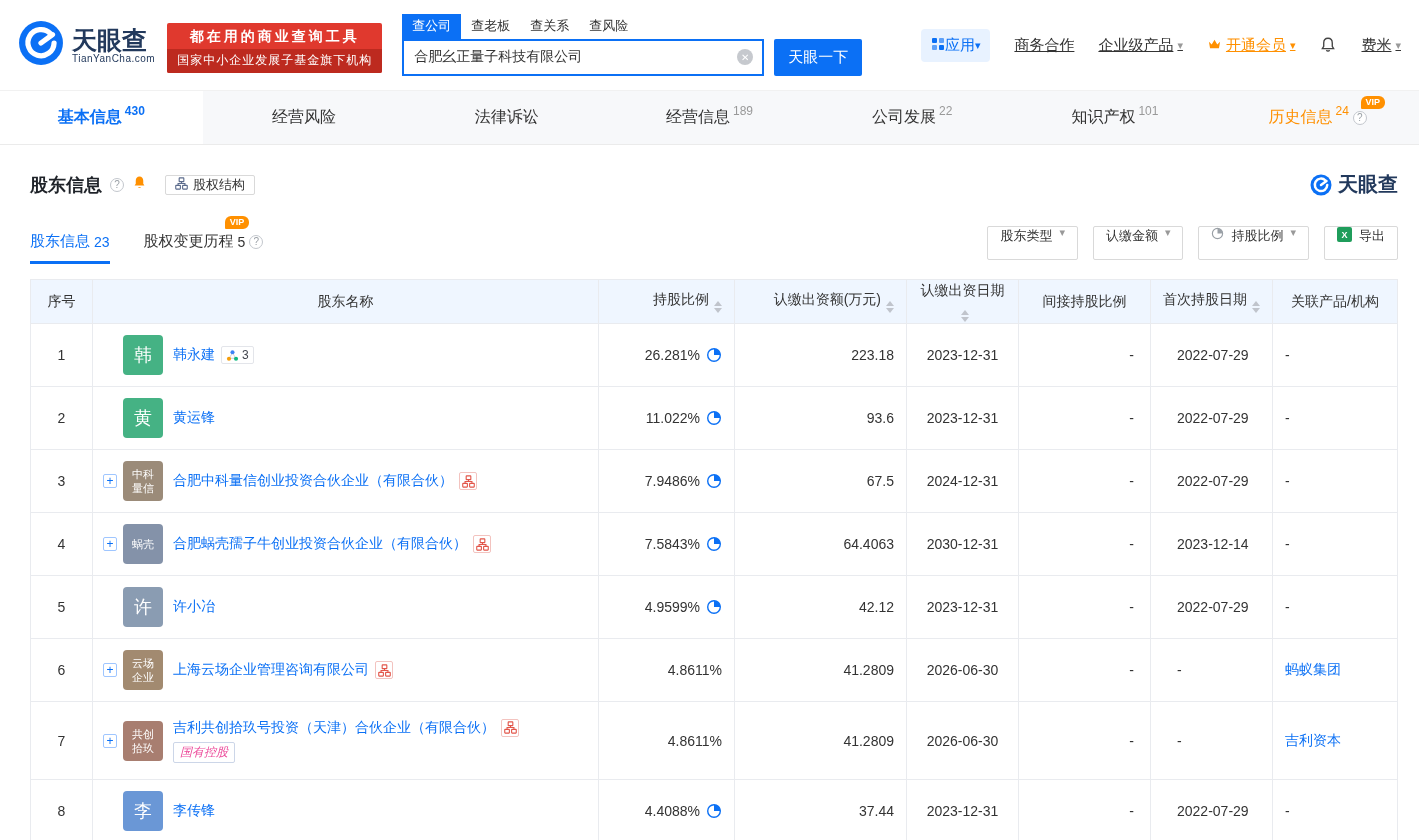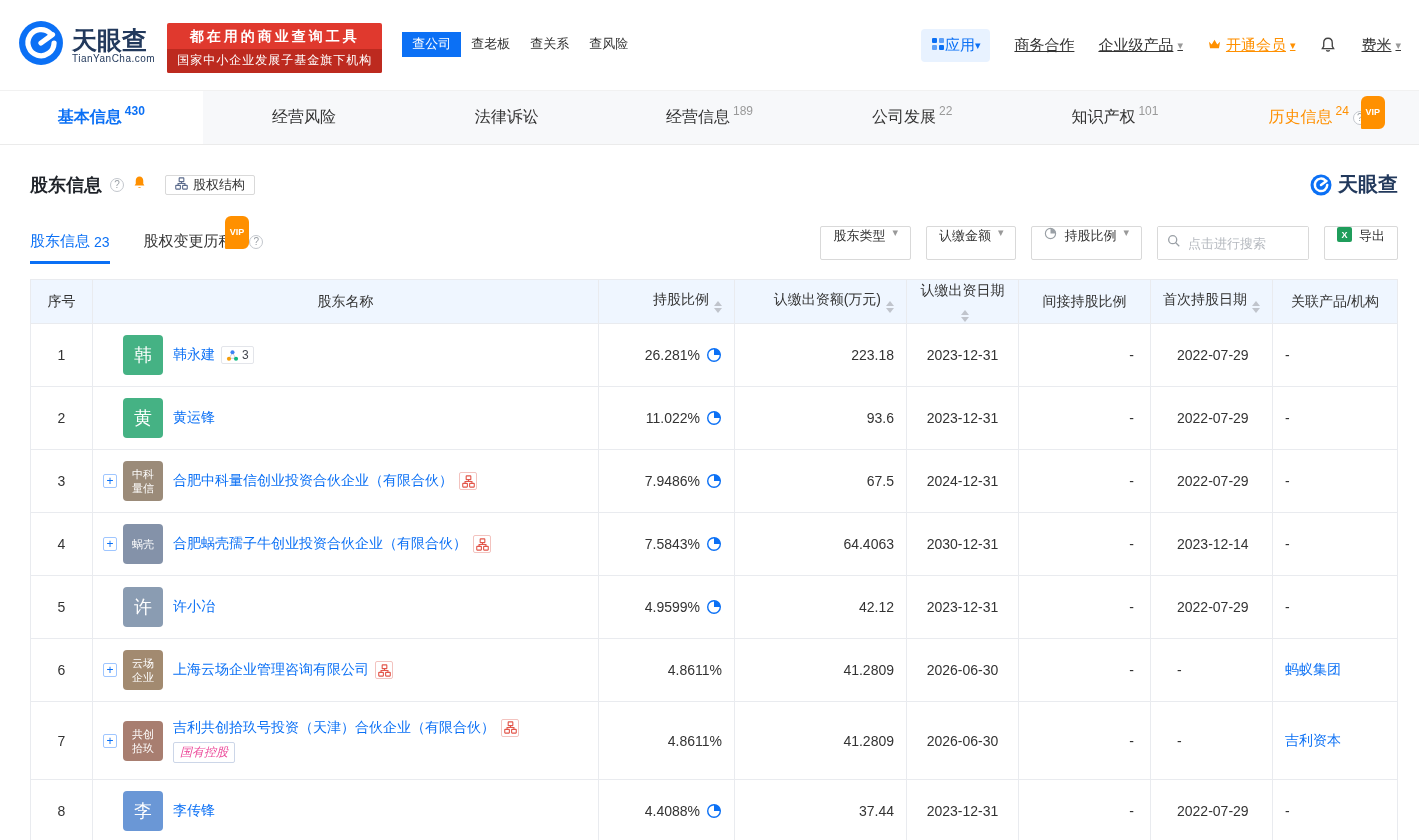--- a/index.html
+++ b/index.html
@@ -43,21 +43,21 @@
   .caret.grey{ color:#999; }
 
   
   .company-nav{ height:55px; background:#f7f8fa; border-top:1px solid #f1f1f1; border-bottom:1px solid #ebebeb; display:flex; }
   .nav-tab{ flex:1; display:flex; align-items:center; justify-content:center; font-size:16px; color:#333; cursor:pointer; position:relative; }
   .nav-tab .count{ font-size:12px; color:#999; position:relative; top:-7px; margin-left:3px; }
   .nav-tab.active{ background:#fff; color:var(--blue); font-weight:bold; }
   .nav-tab.active .count{ color:var(--blue); }
   .nav-tab.orange{ color:var(--orange); }
   .nav-tab.orange .count{ color:var(--orange); }
-  .vip-tag{ background:var(--orange); color:#fff; font-size:9px; font-weight:bold; padding:11px 5px; border-radius:6px 6px 6px 1px; line-height:11px; }
+  .vip-tag{ background:var(--orange); color:#fff; font-size:9px; font-weight:bold; padding:1px 5px; border-radius:6px 6px 6px 1px; line-height:11px; }
   .nav-tab .vip-tag{ position:absolute; top:5px; right:34px; }
 
   .q-icon{ width:14px; height:14px; border:1px solid #c3c7cd; border-radius:50%; color:#9aa0a6; font-size:10px; display:inline-flex; align-items:center; justify-content:center; cursor:pointer; background:#fff; }
   .q-icon::before{ content:"?"; }
 
   
   .main{ padding:26px 21px 0 30px; }
   .section-head{ display:flex; align-items:center; gap:8px; }
   .section-title{ font-size:18px; font-weight:bold; color:#1f2329; }
   .struct-btn{ margin-left:10px; display:inline-flex; align-items:center; gap:5px; border:1px solid #d9d9d9; border-radius:2px; background:#fff; padding:0 9px; font-size:13px; color:#333; cursor:pointer; font-family:inherit; }
@@ -139,20 +139,27 @@
     <div class="l1">都在用的商业查询工具</div>
     <div class="l2">国家中小企业发展子基金旗下机构</div>
   </div>
 
   <div class="search-area">
     <div class="search-tabs">
       <span class="search-tab active">查公司</span>
       <span class="search-tab">查老板</span>
       <span class="search-tab">查关系</span>
       <span class="search-tab">查风险</span>
+    </div>
+    <div class="search-row">
+      <div class="search-input-wrap">
+        <input class="search-input" type="text" value="合肥幺正量子科技有限公司" style="">
+        <span class="clear-icon"></span>
+      </div>
+      <button class="search-btn">天眼一下</button>
     </div>
   </div>
 
   <div class="top-right">
     <span class="apps-pill">
       <span>
         <svg width="14" height="14" viewBox="0 0 14 14">
             <rect x="1" y="1" width="5" height="5" rx="1" fill="#0b70f5"></rect>
             <rect x="8" y="1" width="5" height="5" rx="1" fill="#5ea0f8"></rect>
             <rect x="1" y="8" width="5" height="5" rx="1" fill="#5ea0f8"></rect>
@@ -278,29 +285,20 @@
       <button class="filter-btn">
         <span>
           <svg width="13" height="13" viewBox="0 0 16 16">
               <circle cx="8" cy="8" r="6.3" fill="none" stroke="#9aa0a6" stroke-width="1.4"></circle>
               <path d="M8 8 V1.7 A6.3 6.3 0 0 1 14.3 8 Z" fill="#9aa0a6"></path>
             </svg>
         </span>
         <span>持股比例</span>
         <span class="caret grey"></span>
       </button>
-      <span class="mini-search">
-        <span class="mag">
-          <svg width="14" height="14" viewBox="0 0 16 16">
-              <circle cx="6.5" cy="6.5" r="4.6" fill="none" stroke="#9aa0a6" stroke-width="1.5"></circle>
-              <path d="M10 10 L14 14" stroke="#9aa0a6" stroke-width="1.5"></path>
-            </svg>
-        </span>
-        <input type="text" placeholder="点击进行搜索" style="">
-      </span>
       <button class="filter-btn">
         <span class="excel-icon"></span>
         <span>导出</span>
       </button>
     </div>
   </div>
 
   <table>
     <colgroup>
       <col style="width:62px">

